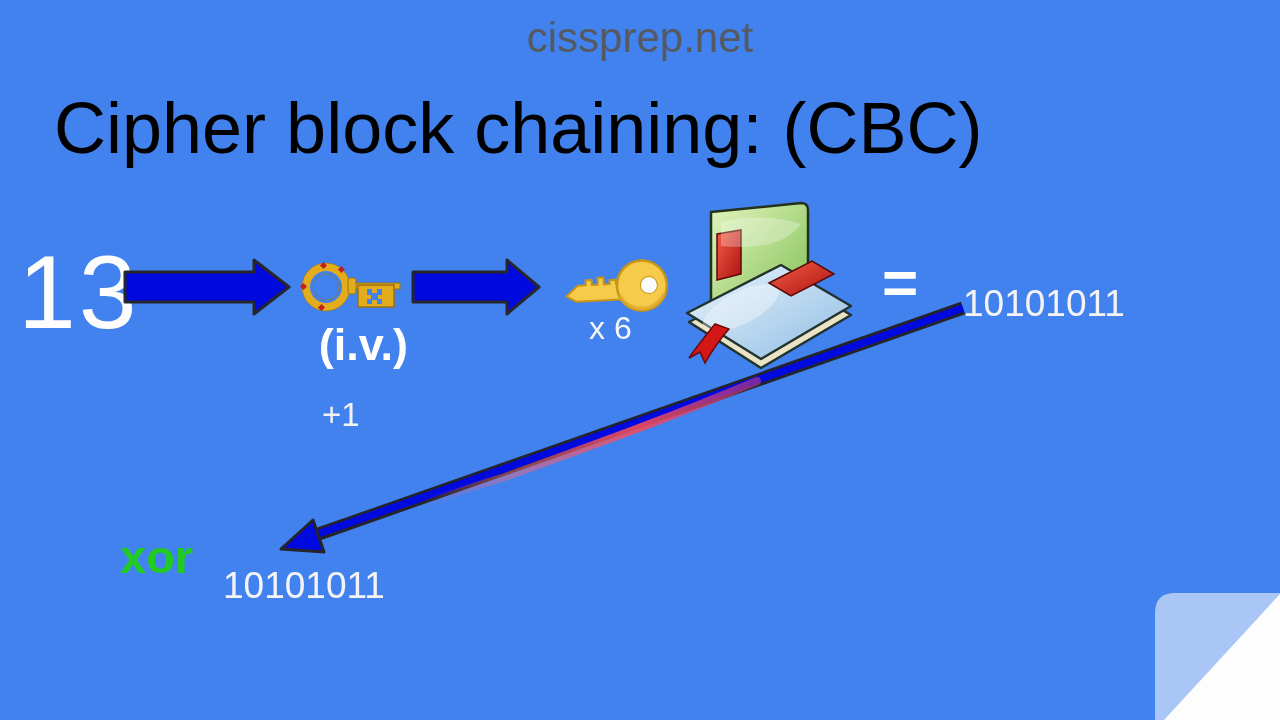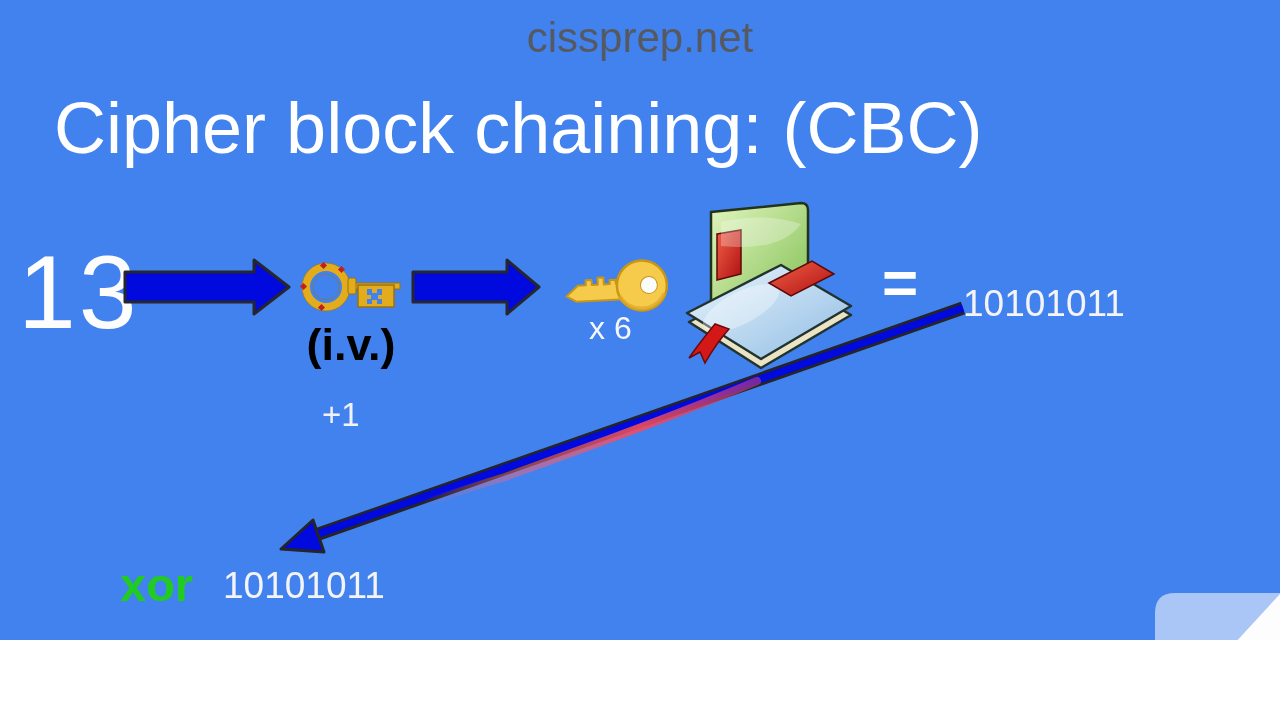--- a/index.html
+++ b/index.html
@@ -1,43 +1,43 @@
 <!DOCTYPE html>
 <html><head>
 <meta charset="utf-8">
 <style>
   html,body{margin:0;padding:0;}
   .stage{
-    position:relative;width:1280px;height:640px;overflow:hidden;
+    position:relative;width:1280px;height:720px;overflow:hidden;
     background:#4282EE;
     font-family:"Liberation Sans",sans-serif;
   }
   .abs{position:absolute;}
   .watermark{
     top:14px;left:0;width:100%;text-align:center;
     font-size:42px;color:#565A60;font-weight:400;letter-spacing:0px;
   }
   .title{
     left:54px;top:92px;margin:0;
-    font-size:72px;font-weight:400;color:#ffffff;letter-spacing:0px;line-height:1;
+    font-size:72px;font-weight:400;color:#000000;letter-spacing:0px;line-height:1;
   }
   .big-num{
     font-size:104px;line-height:1;color:#FDFDFD;font-weight:400;letter-spacing:3px;
   }
   .p10{left:18px;top:240px;}
   .p11{left:18px;top:530px;}
   .iv-label{
-    left:294px;top:322px;width:114px;text-align:center;
-    font-size:45px;font-weight:700;color:#000000;line-height:1;
+    left:294px;top:322px;width:114px;text-align:right;
+    font-size:45px;font-weight:700;color:#ffffff;line-height:1;
   }
   .plus-one{left:322px;top:398px;font-size:33px;color:#F2F2F4;line-height:1;}
   .x1{left:589px;top:312px;font-size:32px;color:#F6F6F8;line-height:1;}
   .eq{left:882px;top:252px;font-size:62px;font-weight:700;color:#FFFFFF;line-height:1;}
   .ct{left:963px;top:285px;font-size:37px;color:#F4F4F6;line-height:1;}
-  .xor{left:120px;top:561px;font-size:47px;font-weight:700;color:#21CB21;line-height:1;}
+  .xor{left:120px;top:533px;font-size:47px;font-weight:700;color:#21CB21;line-height:1;}
   .ct2{left:223px;top:567px;font-size:37px;color:#F4F4F6;line-height:1;}
   svg{display:block;}
   .overlay{left:0;top:0;pointer-events:none;}
 </style>
 </head>
 <body>
 
 <div class="stage">
 
   <div class="abs watermark">cissprep.net</div>

